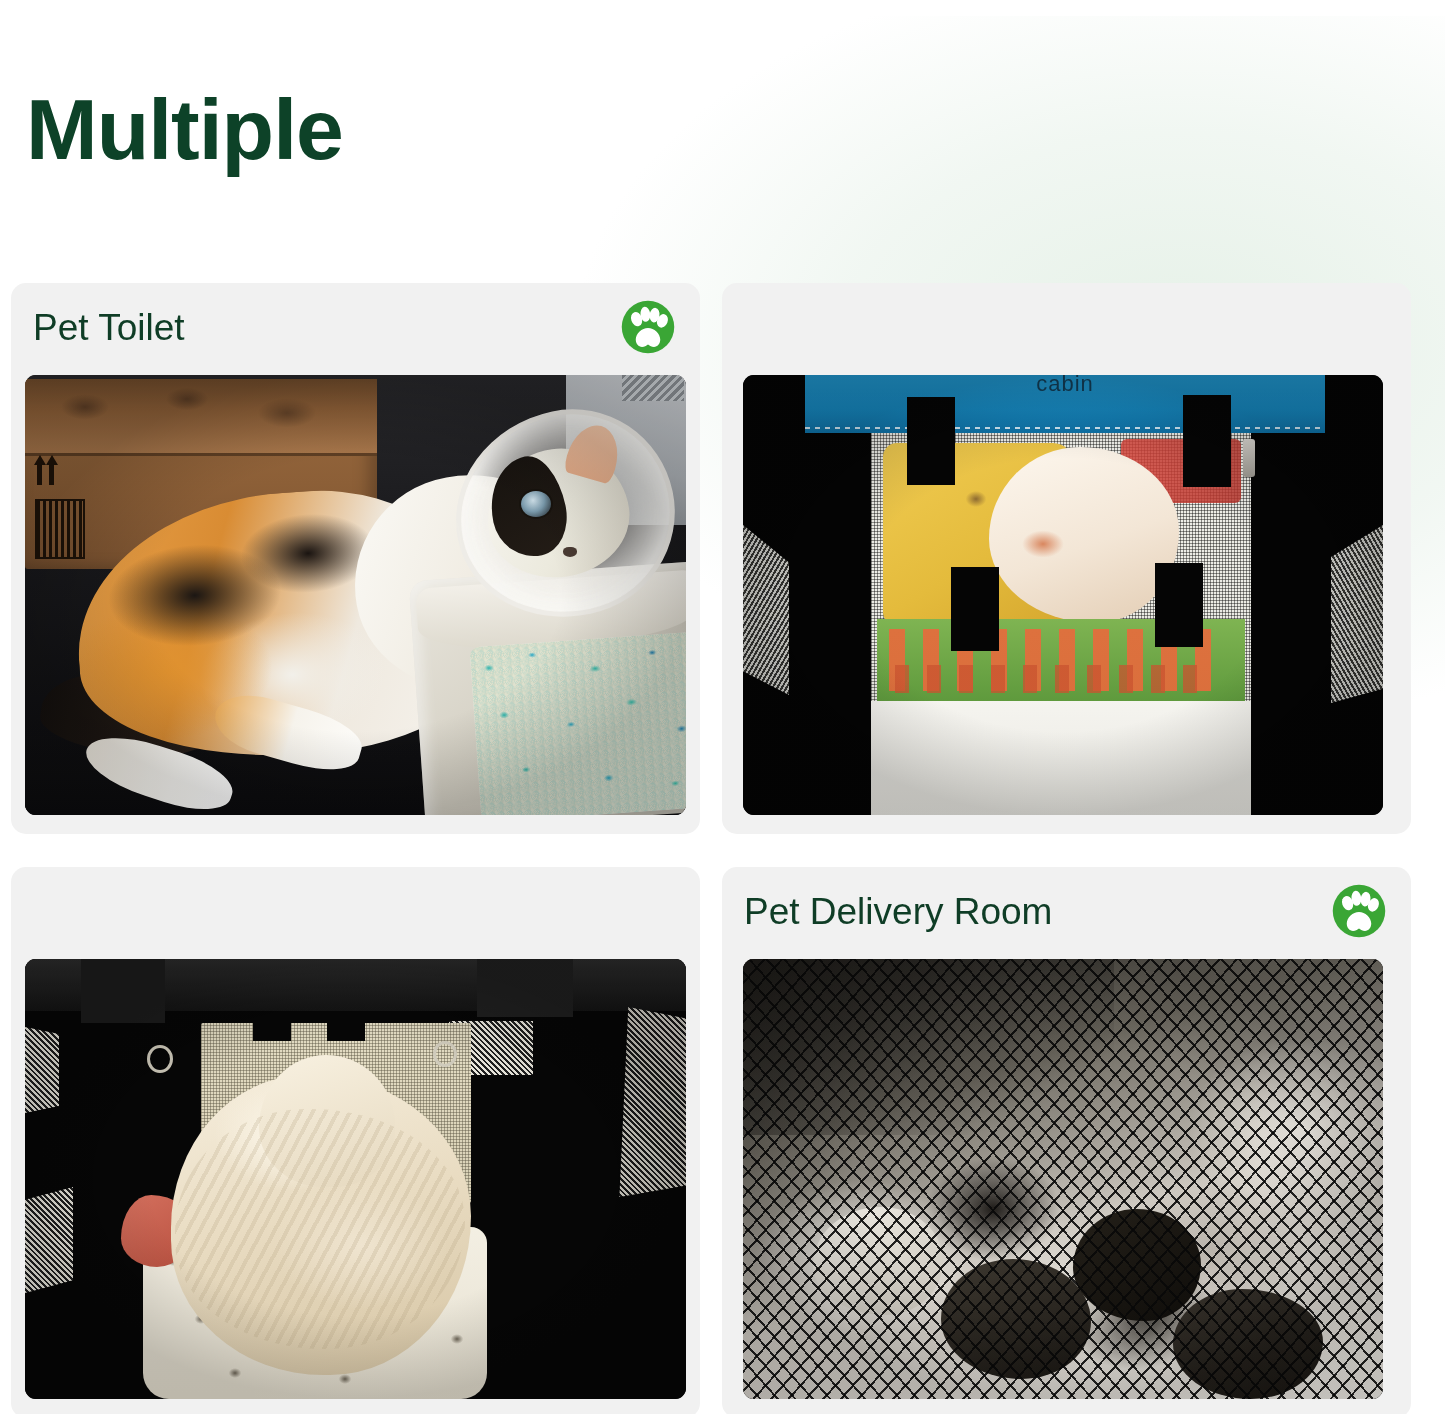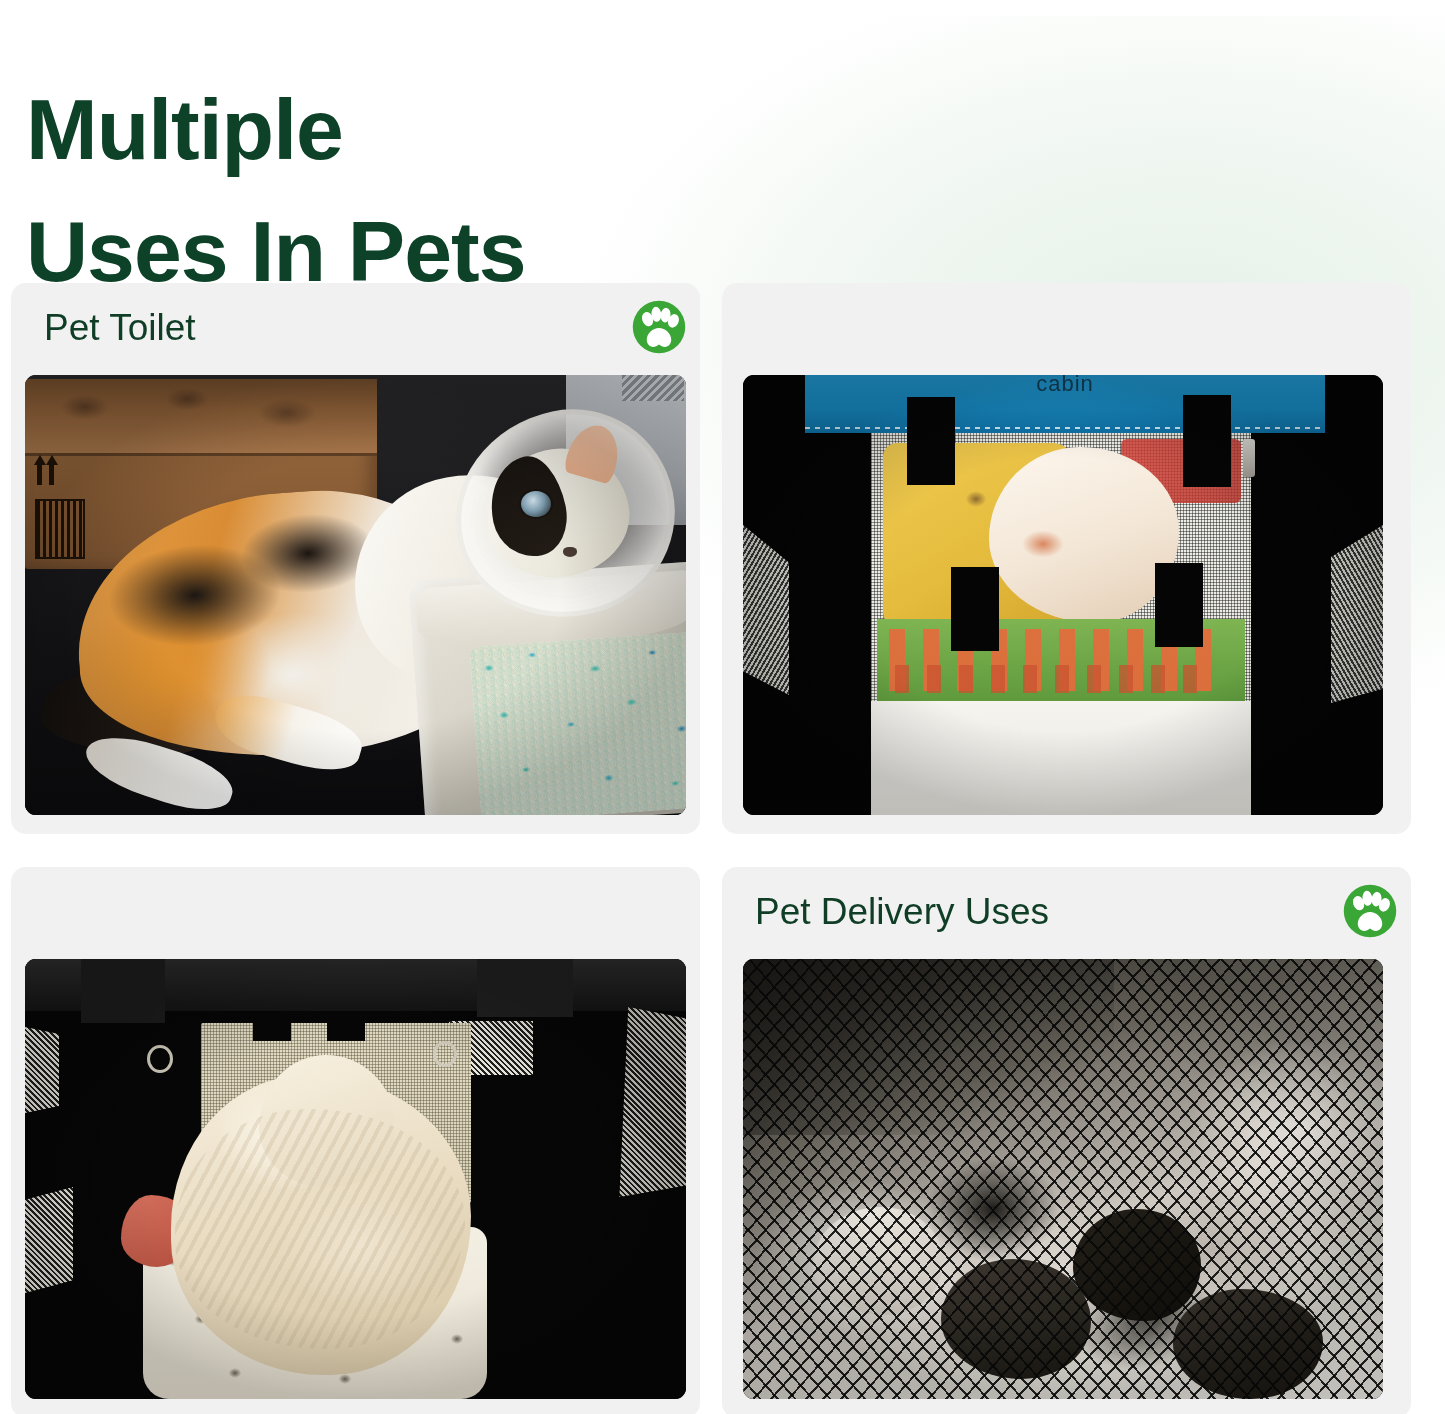--- a/index.html
+++ b/index.html
@@ -45,21 +45,20 @@
     background:#f1f1f1;
     border-radius:15px;
     position:relative;
     overflow:hidden;
   }
   .card-head{
     position:absolute;left:0;top:0;width:100%;height:88px;
     display:flex;align-items:center;
     padding:0 24px 0 22px;
     box-sizing:border-box;
-    margin-left:11px;
   }
   .card-title{
     color:#0f3d26;
     font-size:37px;
     line-height:1;
     white-space:nowrap;
     flex:1 1 auto;
   }
   .card-2 .card-title{font-size:36px;}
   .paw-badge{flex:0 0 auto;width:56px;height:56px;display:block;}
@@ -320,21 +319,20 @@
     pointer-events:none;}
 </style>
 </head>
 <body>
 
 <div class="page">
   <div class="bg-wash"></div>
 
   <h1 class="headline">
     <span>Multiple</span>
-    <span class="l2">Uses In Pets</span>
   </h1>
 
   <div class="grid">
 
     <div class="card card-1">
       <div class="card-head">
         <div class="card-title">Pet Toilet</div>
         <svg class="paw-badge" viewBox="0 0 64 64">
           <circle cx="32" cy="32" r="30" fill="#3aa635"></circle>
           <ellipse cx="19" cy="23" rx="6.2" ry="8.4" fill="#ffffff" transform="rotate(-18 19 23)"></ellipse>
@@ -425,21 +423,21 @@
           <div class="dog"></div>
           <div class="dog-head"></div>
           <div class="dog-fur"></div>
           <div class="vig"></div>
         </div>
       </div>
     </div>
 
     <div class="card card-4">
       <div class="card-head">
-        <div class="card-title">Pet Delivery Uses</div>
+        <div class="card-title">Pet Delivery Room</div>
         <svg class="paw-badge" viewBox="0 0 64 64">
           <circle cx="32" cy="32" r="30" fill="#3aa635"></circle>
           <ellipse cx="19" cy="23" rx="6.2" ry="8.4" fill="#ffffff" transform="rotate(-18 19 23)"></ellipse>
           <ellipse cx="29" cy="17.5" rx="5.6" ry="8.6" fill="#ffffff" transform="rotate(-6 29 17.5)"></ellipse>
           <ellipse cx="39.5" cy="18.5" rx="5.6" ry="8.4" fill="#ffffff" transform="rotate(8 39.5 18.5)"></ellipse>
           <ellipse cx="48.5" cy="25" rx="6" ry="8" fill="#ffffff" transform="rotate(22 48.5 25)"></ellipse>
           <path d="M32 33c7 0 14 6.4 14 13.4C46 53 40.4 57 34.6 53.6L32 52l-2.6 1.6C23.6 57 18 53 18 46.4 18 39.4 25 33 32 33z" fill="#ffffff"></path>
         </svg>
       </div>
       <div class="photo">

